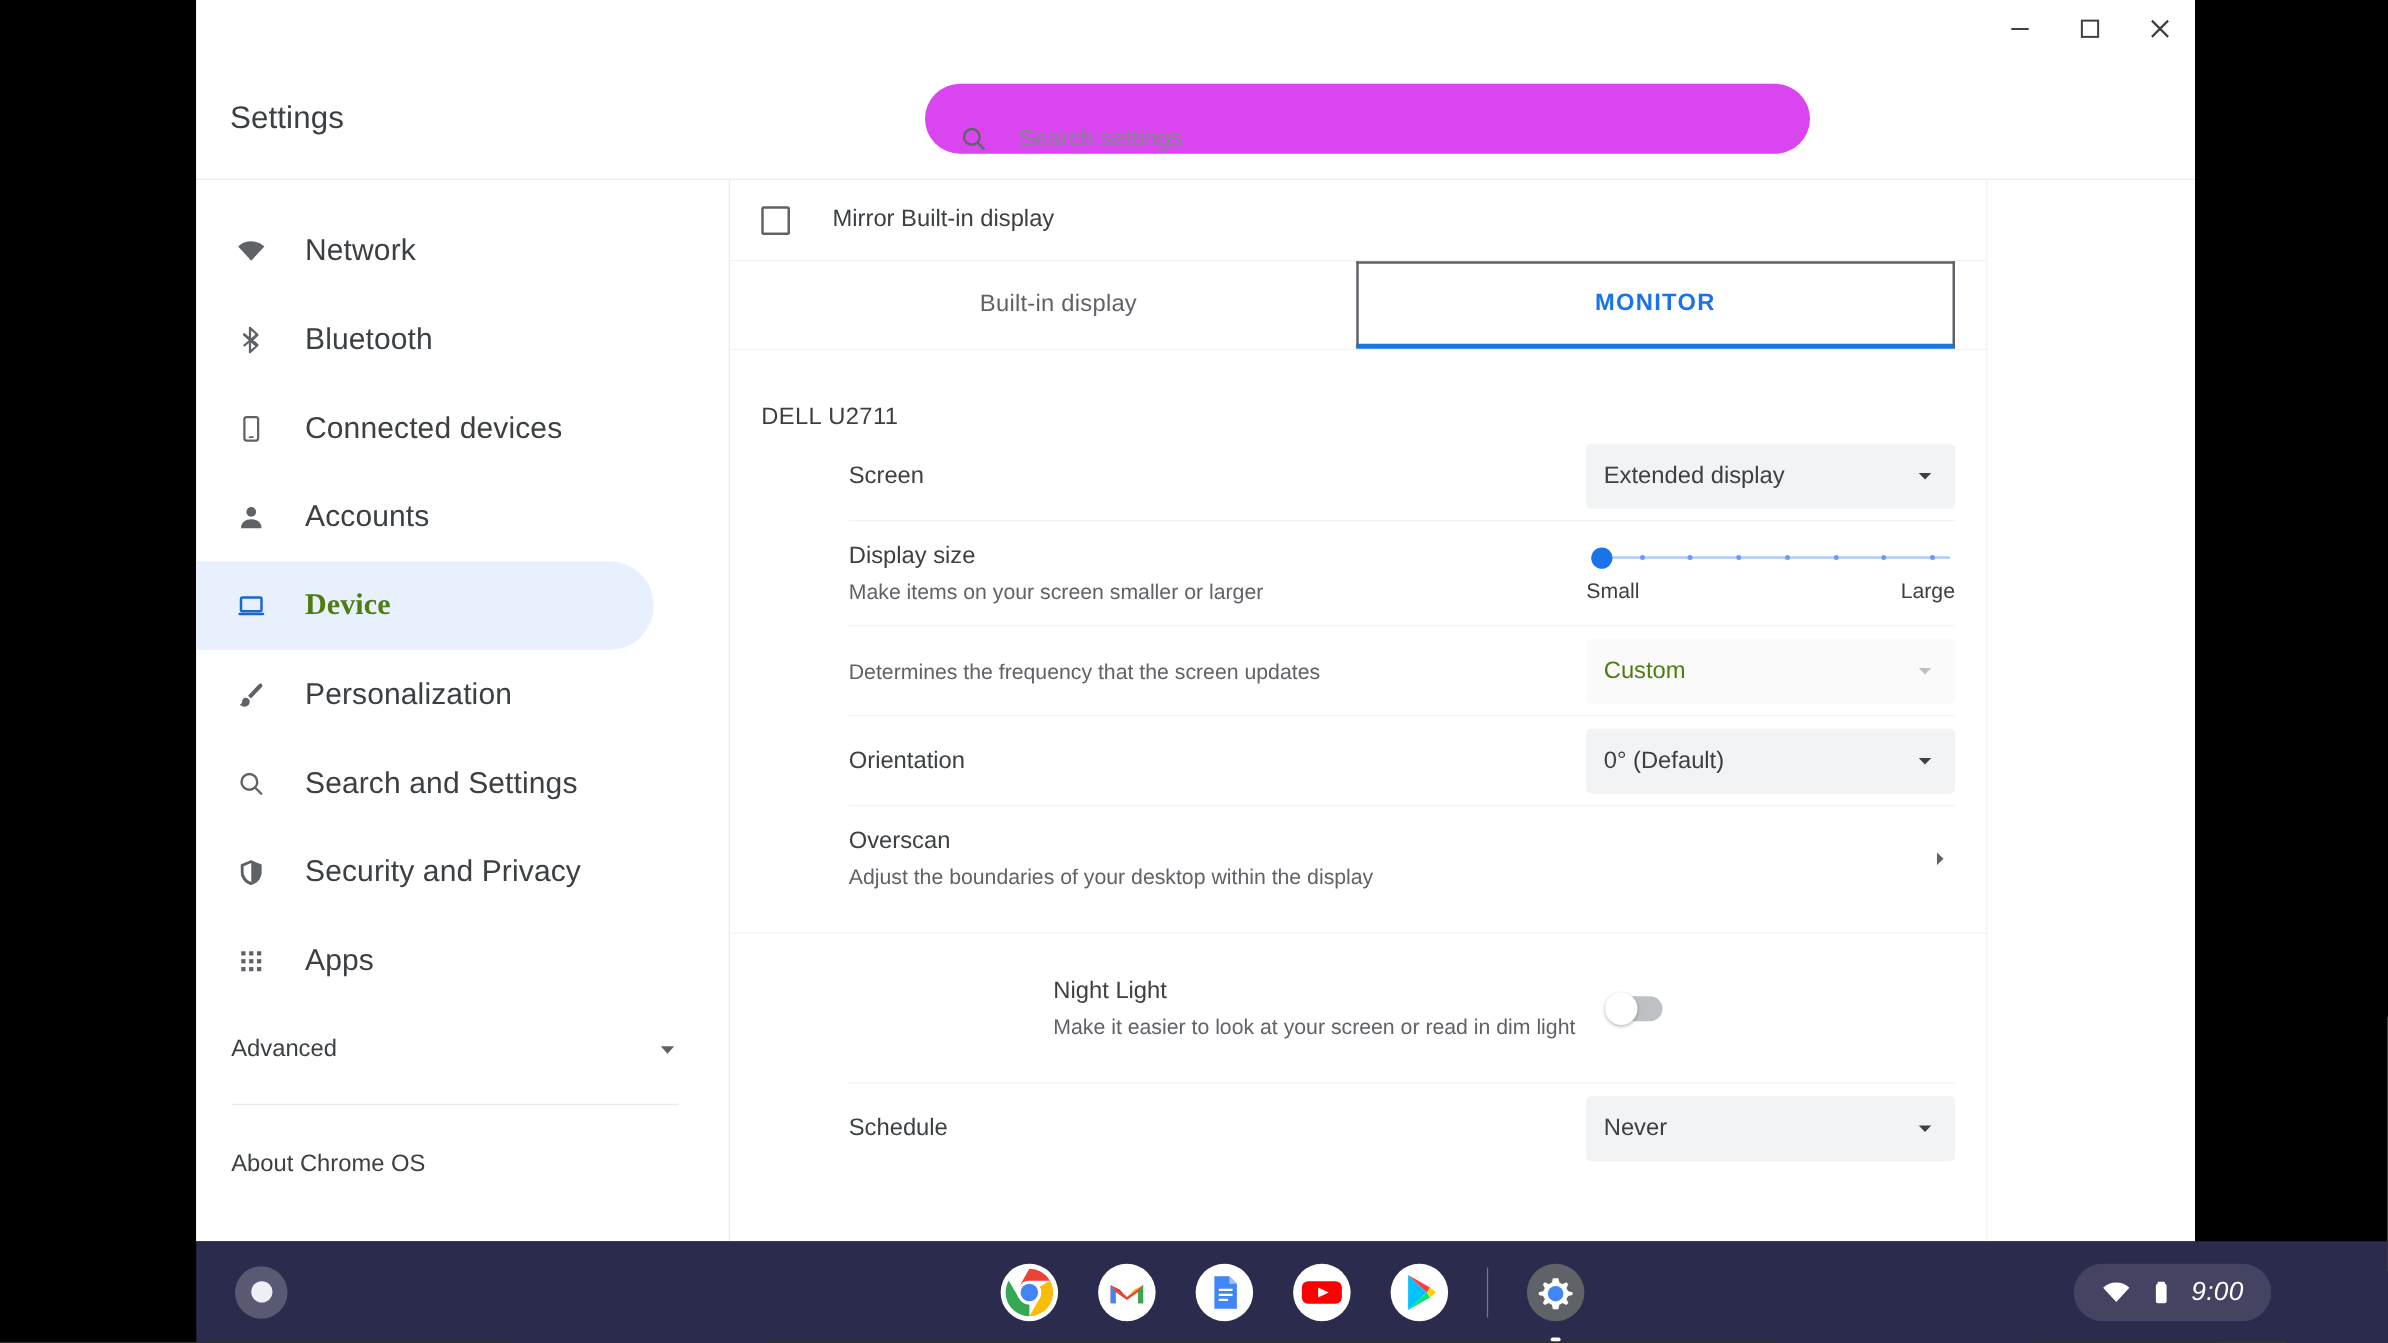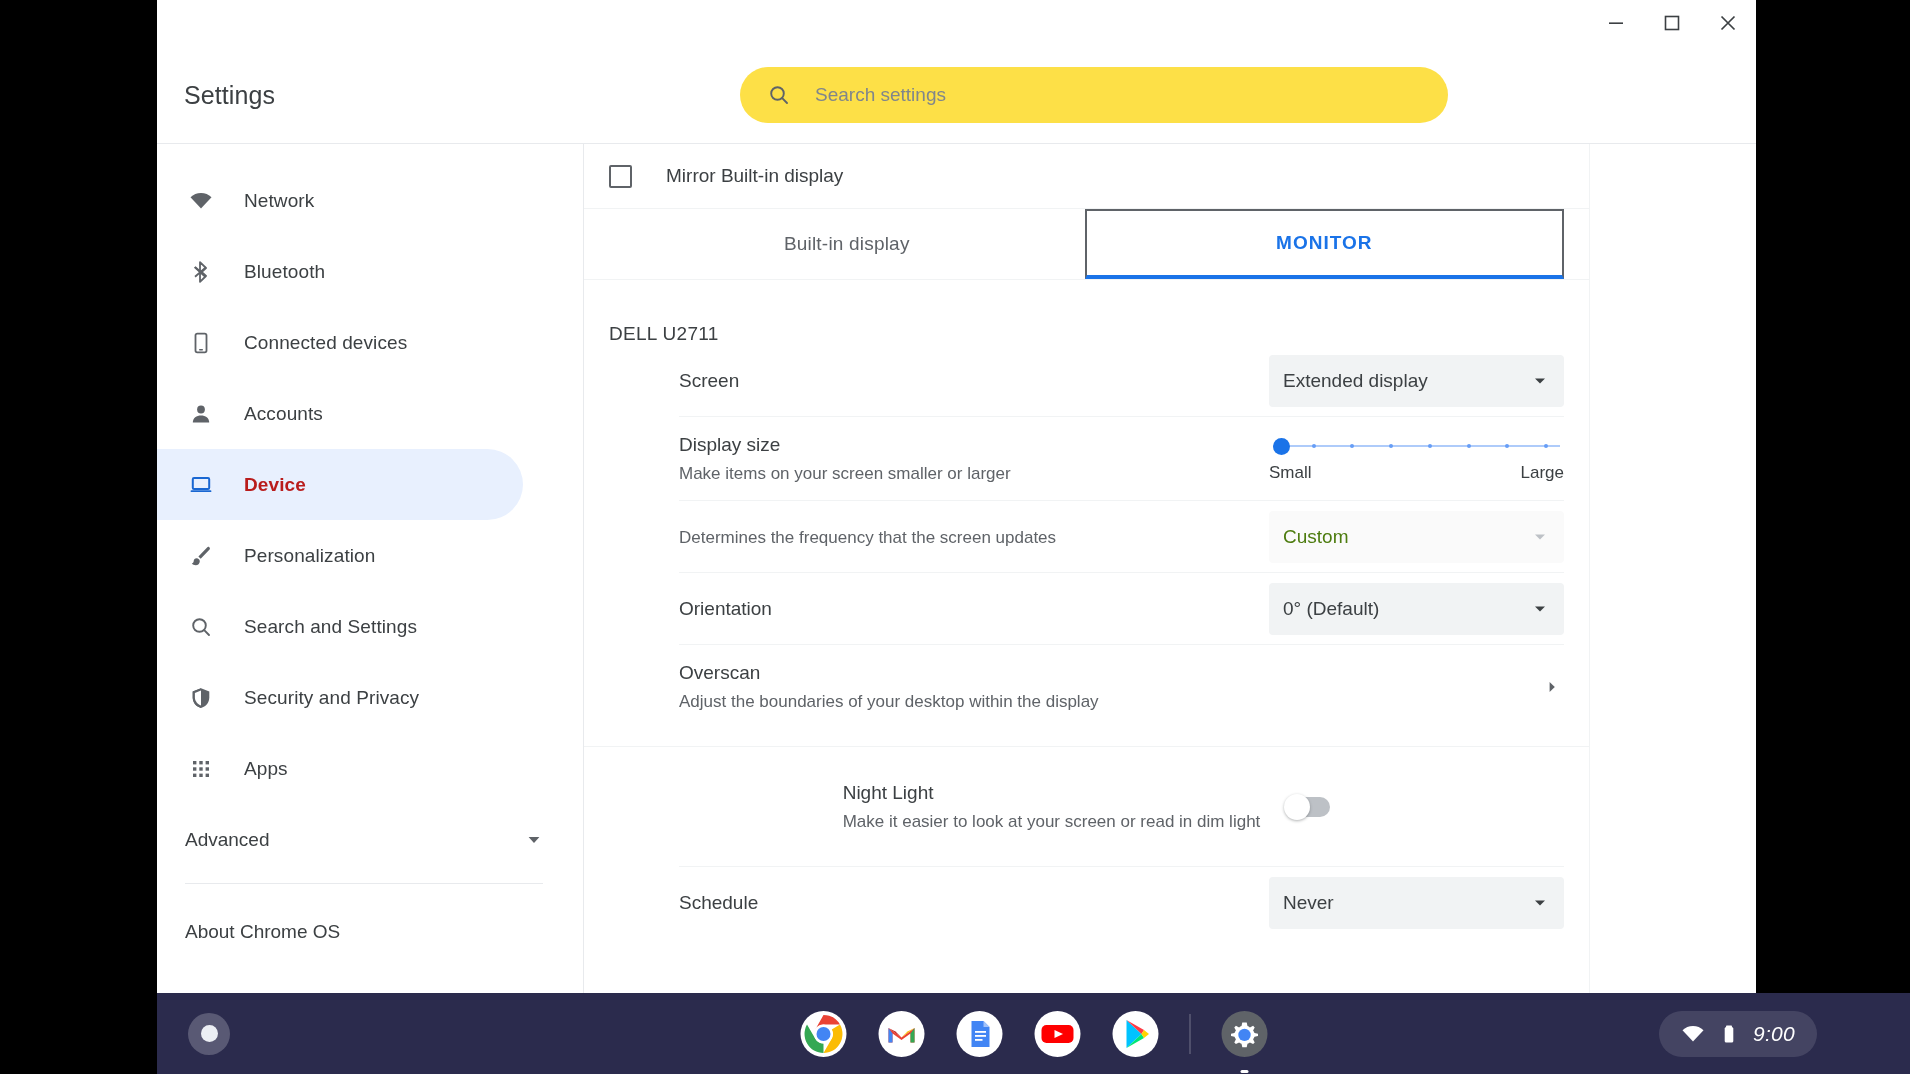--- a/index.html
+++ b/index.html
@@ -37,22 +37,22 @@
     position: absolute; left: 0; top: 46px; width: 100%; height: 97px;
     background: #ffffff;
     display: flex; align-items: center;
   }
   #app-title {
     position: absolute; left: 27px; top: 50%; transform: translateY(-50%);
     font-size: 25px; color: #3c4043; letter-spacing: .1px;
   }
   #searchbar {
     position: absolute; left: 583px; top: 50%; transform: translateY(-50%);
-    width: 708px; height: 56px; border-radius: 28px; background: #fde047;
-    display: flex; align-items: center;
+    width: 708px; height: 56px; border-radius: 28px; background: #d946ef;
+    display: flex; align-items: flex-end;
   }
   #search-icon { margin-left: 27px; color: #5f6368; display: flex; }
   #search-input {
     flex: 1; border: none; outline: none; background: transparent;
     margin-left: 24px; margin-right: 20px;
     font-family: "Liberation Sans", sans-serif; font-size: 19px; color: #3c4043;
   }
   #search-input::placeholder { color: #80868b; }
 
   
@@ -74,25 +74,25 @@
     padding-left: 28px;
     border-radius: 0 36px 36px 0;
     margin-right: 60px;
     cursor: pointer;
   }
   .nav-item .nav-ico {
     width: 32px; display: flex; align-items: center; justify-content: center;
     color: #5f6368; flex: none;
   }
   .nav-item .nav-label {
-    margin-left: 27px; font-size: 19px; color: #3c4043; letter-spacing: .1px;
+    margin-left: 27px; font-size: 24px; color: #3c4043; letter-spacing: .1px;
   }
   .nav-item.selected { background: #e8f0fe; }
   .nav-item.selected .nav-ico { color: #1967d2; }
-  .nav-item.selected .nav-label { color: #b91c1c; font-weight: bold; }
+  .nav-item.selected .nav-label { color: #4d7c0f; font-weight: bold; font-family: Liberation Serif, serif; }
 
   #advanced-row {
     height: 71px; display: flex; align-items: center; justify-content: space-between;
     padding: 0 40px 0 28px; cursor: pointer;
   }
   #advanced-row .nav-label { font-size: 19px; color: #3c4043; }
   #advanced-row .caret { color: #5f6368; display: flex; }
   #sidebar-sep {
     height: 1px; background: #e8eaed; margin: 8px 40px 0 28px;
   }

